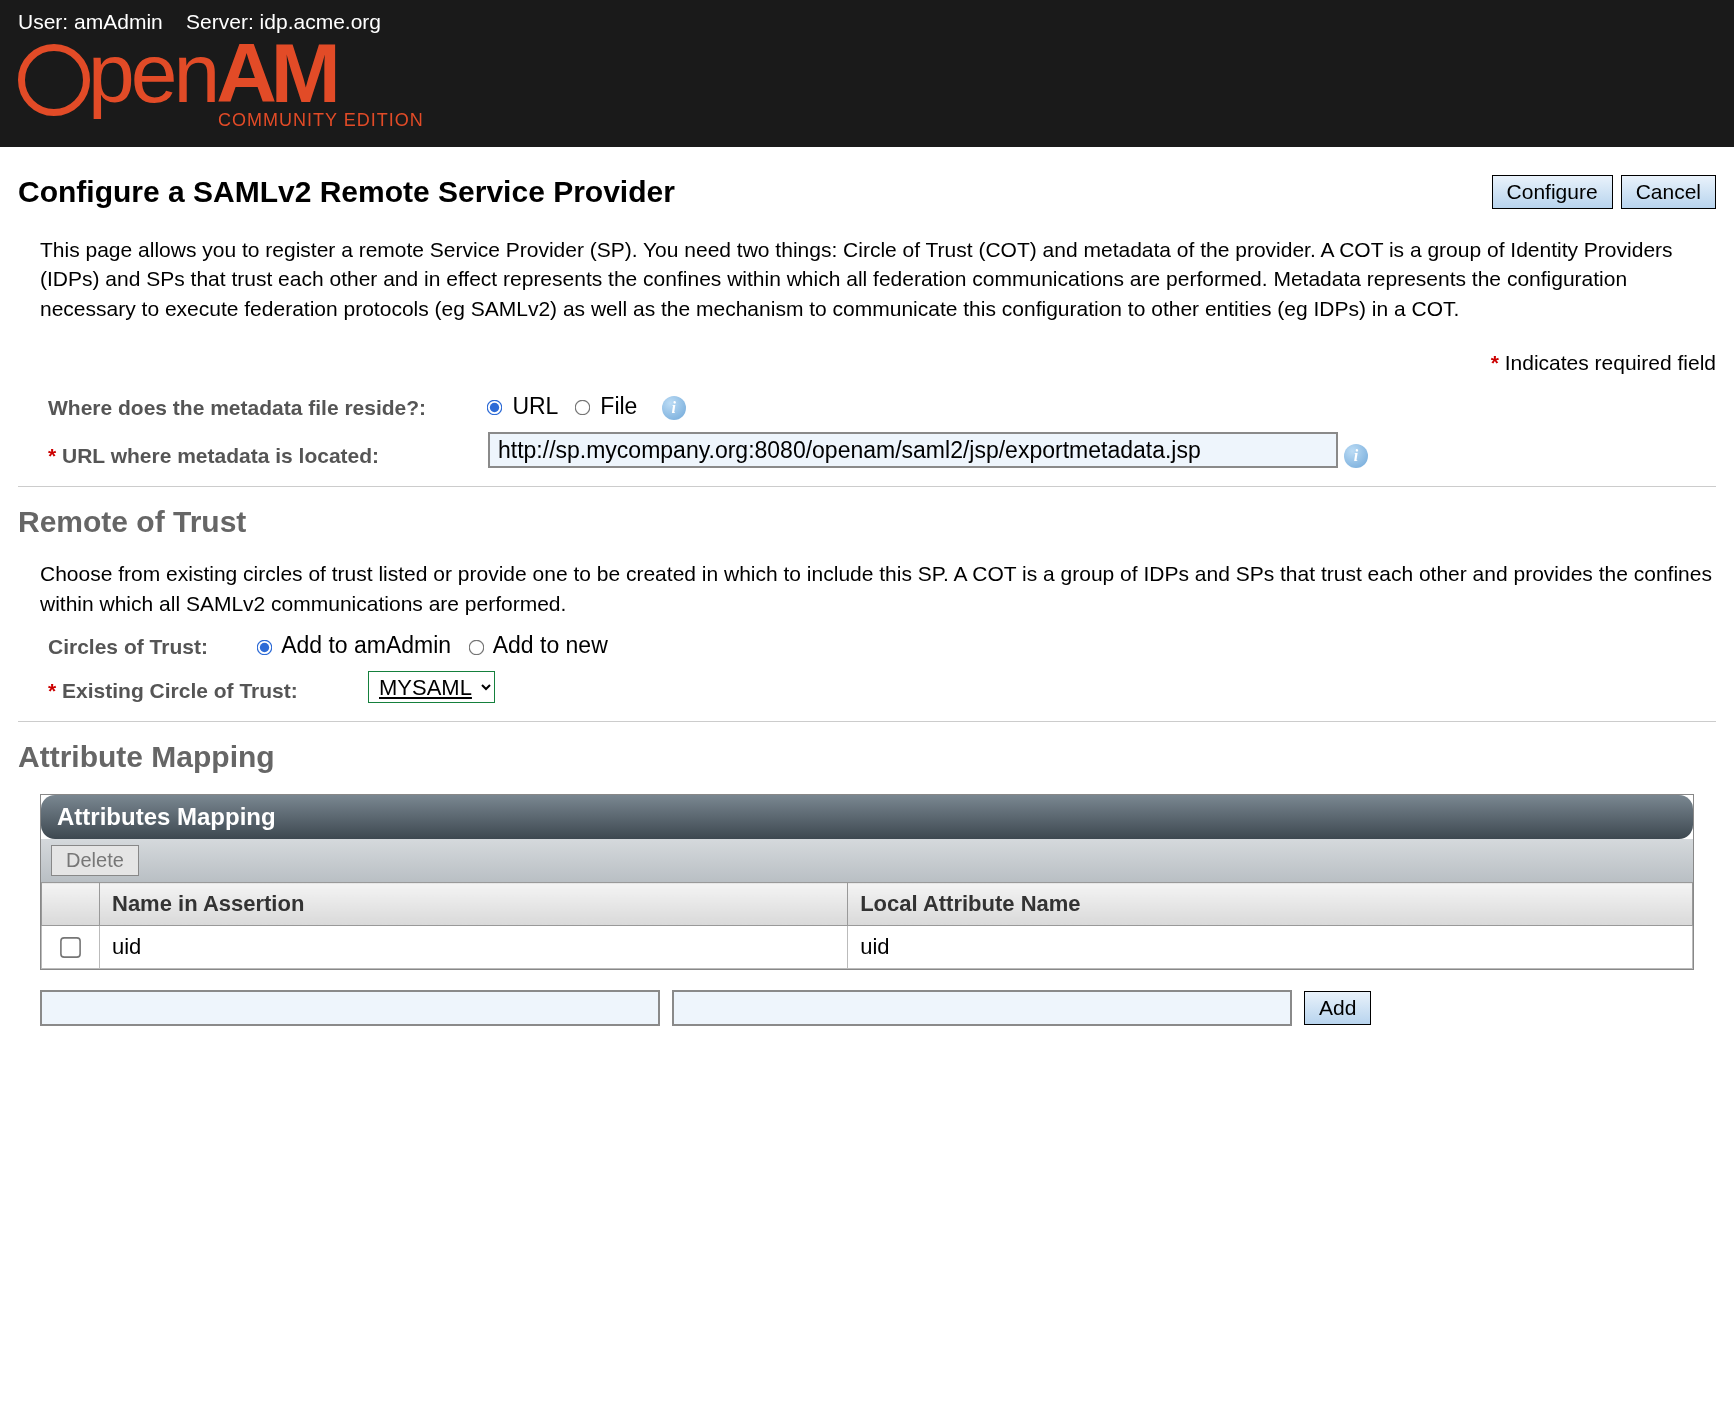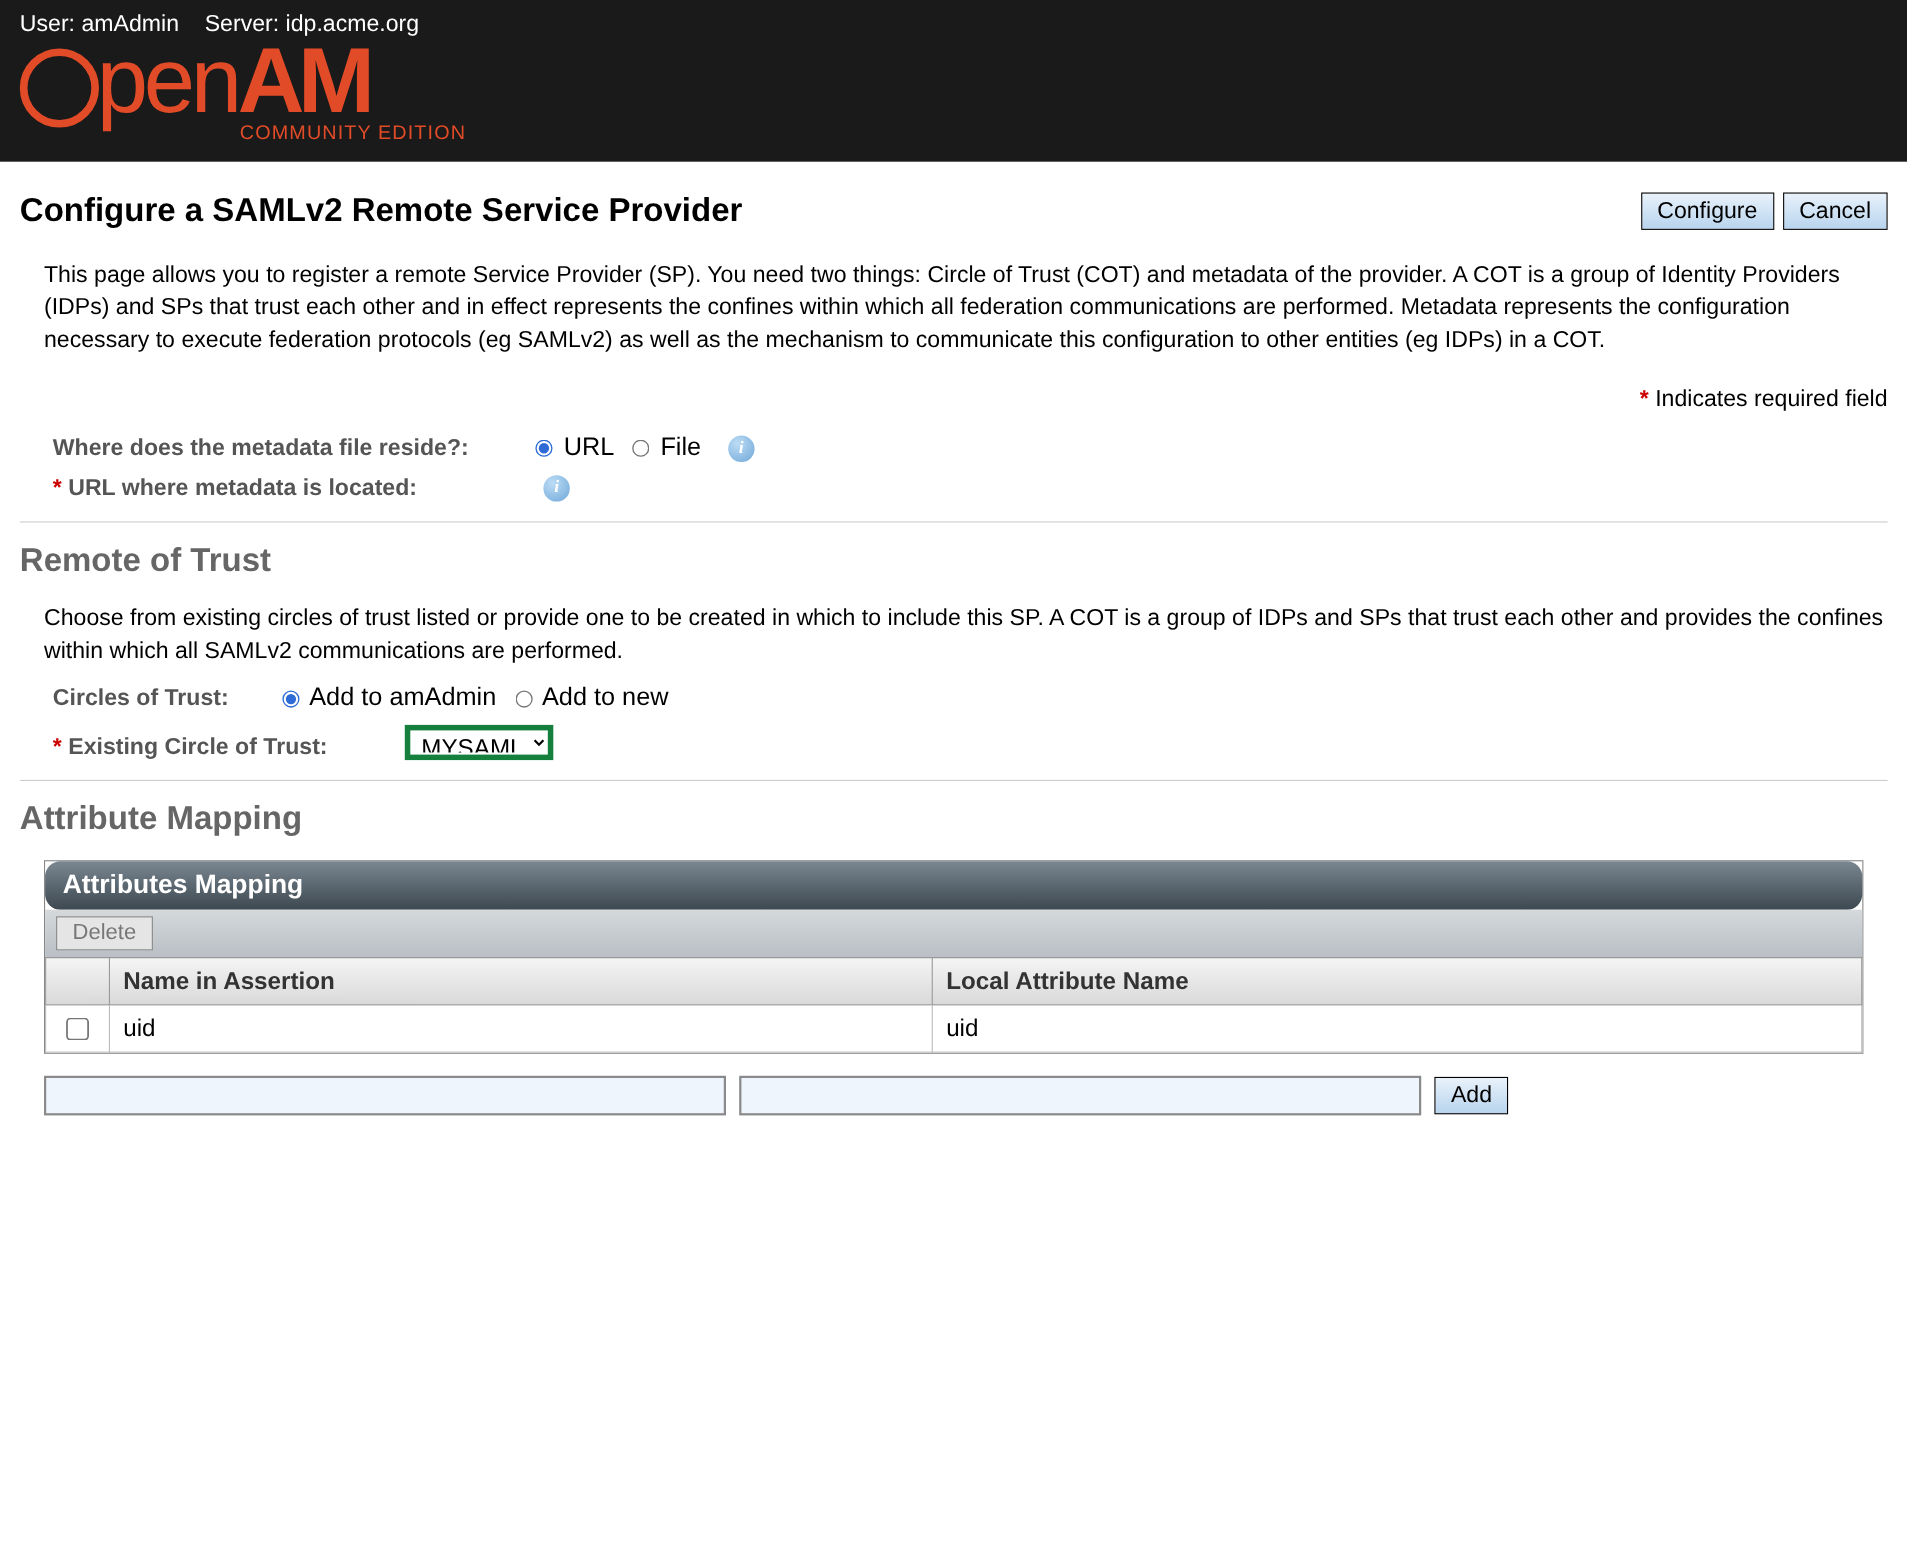--- a/index.html
+++ b/index.html
@@ -130,21 +130,21 @@
   font-size: 30px;
   font-weight: 700;
   color: #666;
   margin-bottom: 20px;
 }
 
 .cot-label { width: 210px; }
 .cot-label2 { width: 320px; }
 
 select {
-  border: 5px solid #15803d;
+  border: 1px solid #15803d;
   padding: 2px 6px;
   font-size: 22px;
   height: 32px;
   background: #fff;
   text-decoration: underline;
 }
 
 
 .panel {
   margin: 14px 22px 20px 22px;
@@ -249,20 +249,21 @@
       </label>
       <span class="info-icon"></span>
     </div>
   </div>
 
   <div class="form-row">
     <div class="form-label">
       <span class="req-star">*</span>
       <span>URL where metadata is located:</span>
     </div>
+    <input type="text" class="url-input" value="http://sp.mycompany.org:8080/openam/saml2/jsp/exportmetadata.jsp" style="">
     <span class="info-icon"></span>
   </div>
 
   <hr class="section-hr">
 
   <h2 class="section-h">Remote of Trust</h2>
   <p class="intro" style="margin-bottom:14px;">Choose from existing circles of trust listed or provide one to be created in which to include this SP. A COT is a group of IDPs and SPs that trust each other and provides the confines within which all SAMLv2 communications are performed.</p>
 
   <div class="form-row">
     <div class="form-label cot-label">Circles of Trust:</div>

